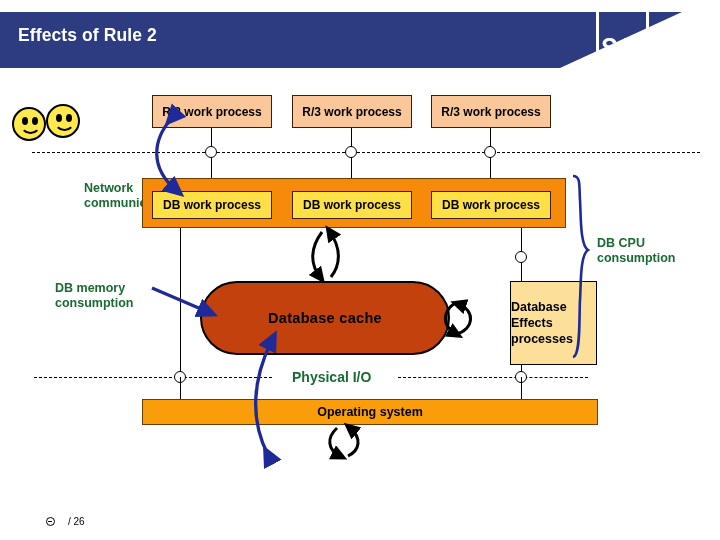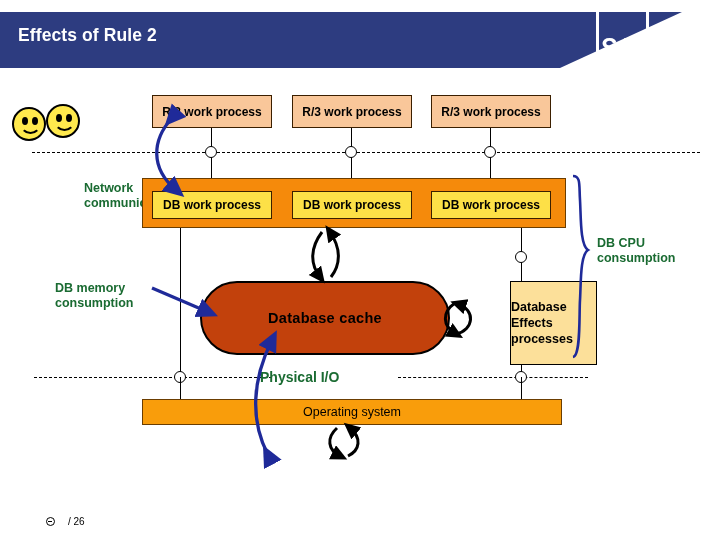--- a/index.html
+++ b/index.html
@@ -167,29 +167,29 @@
     font-size: 12.5px;
     font-weight: bold;
     line-height: 16px;
     text-align: center;
     margin-left: 32px;
   }
 
   #os-box {
     position: absolute;
     left: 142px; top: 399px;
-    width: 420px; height: 26px;
+    width: 456px; height: 26px;
     background: #f99d0b;
     border: 1px solid #6b3d00;
     box-sizing: border-box;
     display: flex;
     align-items: center;
     justify-content: center;
     font-size: 12.5px;
-    font-weight: normal;
+    font-weight: bold;
   }
 
   #dbfiles-box {
     position: absolute;
     left: 142px; top: 450px;
     width: 420px; height: 36px;
     background: #f99d0b;
     border: 1.6px solid #000000;
     border-radius: 18px;
     box-sizing: border-box;
@@ -312,21 +312,21 @@
   <div id="db-service">
     <span>Database</span>
     <span>Effects</span>
     <span>processes</span>
   </div>
 
   <div class="dashline" style="left:34px; top:377px; width:238px;"></div>
   <div class="dashline" style="left:398px; top:377px; width:190px;"></div>
   <div class="conn-circle" style="left:174px; top:371px;"></div>
   <div class="conn-circle" style="left:515px; top:371px;"></div>
-  <div class="green-label" style="left:260px; top:370px; font-size:14px;">Physical I/O</div>
+  <div class="green-label" style="left:292px; top:370px; font-size:14px;">Physical I/O</div>
 
   <div class="vline" style="left:180px; top:377px; height:22px;"></div>
   <div class="vline" style="left:521px; top:377px; height:22px;"></div>
 
   <div id="os-box">Operating system</div>
 
 
   <div class="green-label" style="left:597px; top:236px; text-align:left;">
     <div>DB CPU</div>
     <div>consumption</div>

